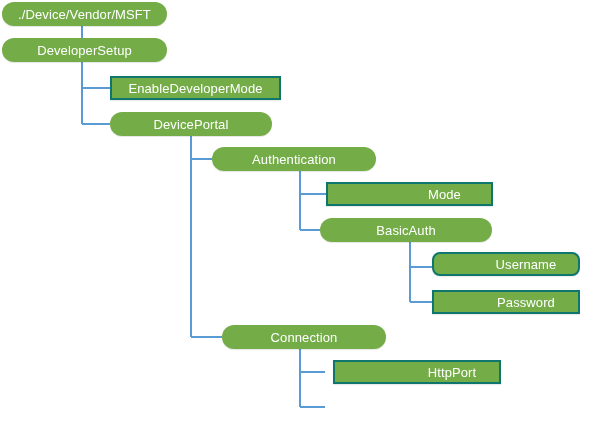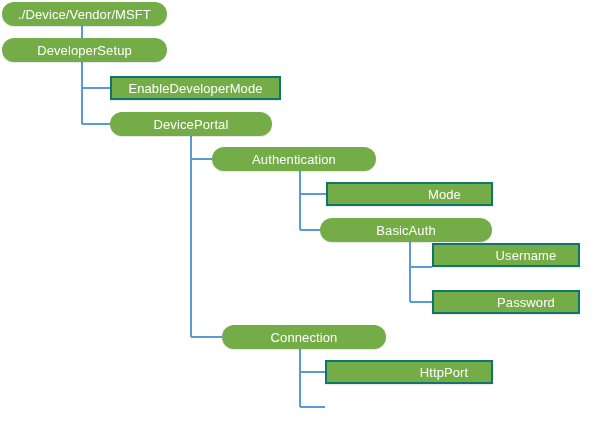--- a/index.html
+++ b/index.html
@@ -112,30 +112,30 @@
   </div>
 
   <div class="node rect offcenter2" style="left:326px;top:182px;width:167px;height:24px;">
     <span class="node-label">Mode</span>
   </div>
 
   <div class="node pill" style="left:320px;top:218px;width:172px;height:24px;">
     <span class="node-label">BasicAuth</span>
   </div>
 
-  <div class="node rect offcenter" style="left:432px;top:243px;width:148px;height:24px;">
+  <div class="node rect offcenter" style="left:432px;top:252px;width:148px;height:24px;border-radius:8px;">
     <span class="node-label">Username</span>
   </div>
 
   <div class="node rect offcenter" style="left:432px;top:290px;width:148px;height:24px;">
     <span class="node-label">Password</span>
   </div>
 
   <div class="node pill" style="left:222px;top:325px;width:164px;height:24px;">
     <span class="node-label">Connection</span>
   </div>
 
-  <div class="node rect offcenter2" style="left:325px;top:360px;width:168px;height:24px;">
+  <div class="node rect offcenter2" style="left:333px;top:360px;width:168px;height:24px;">
     <span class="node-label">HttpPort</span>
   </div>
 
 
 </div>
 
 </body></html>

